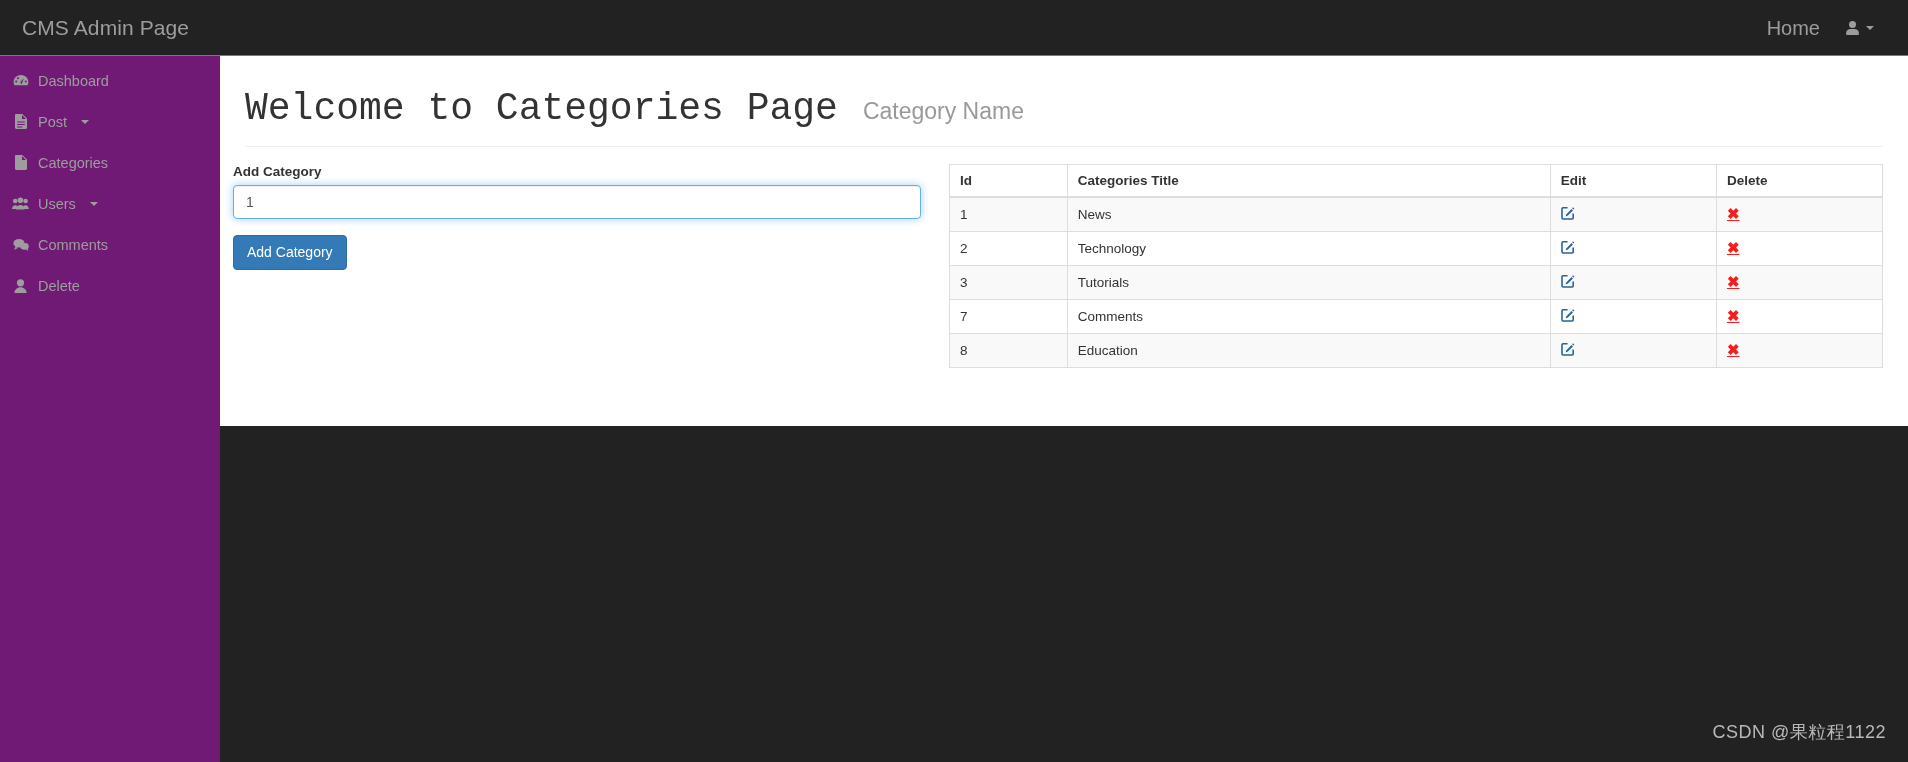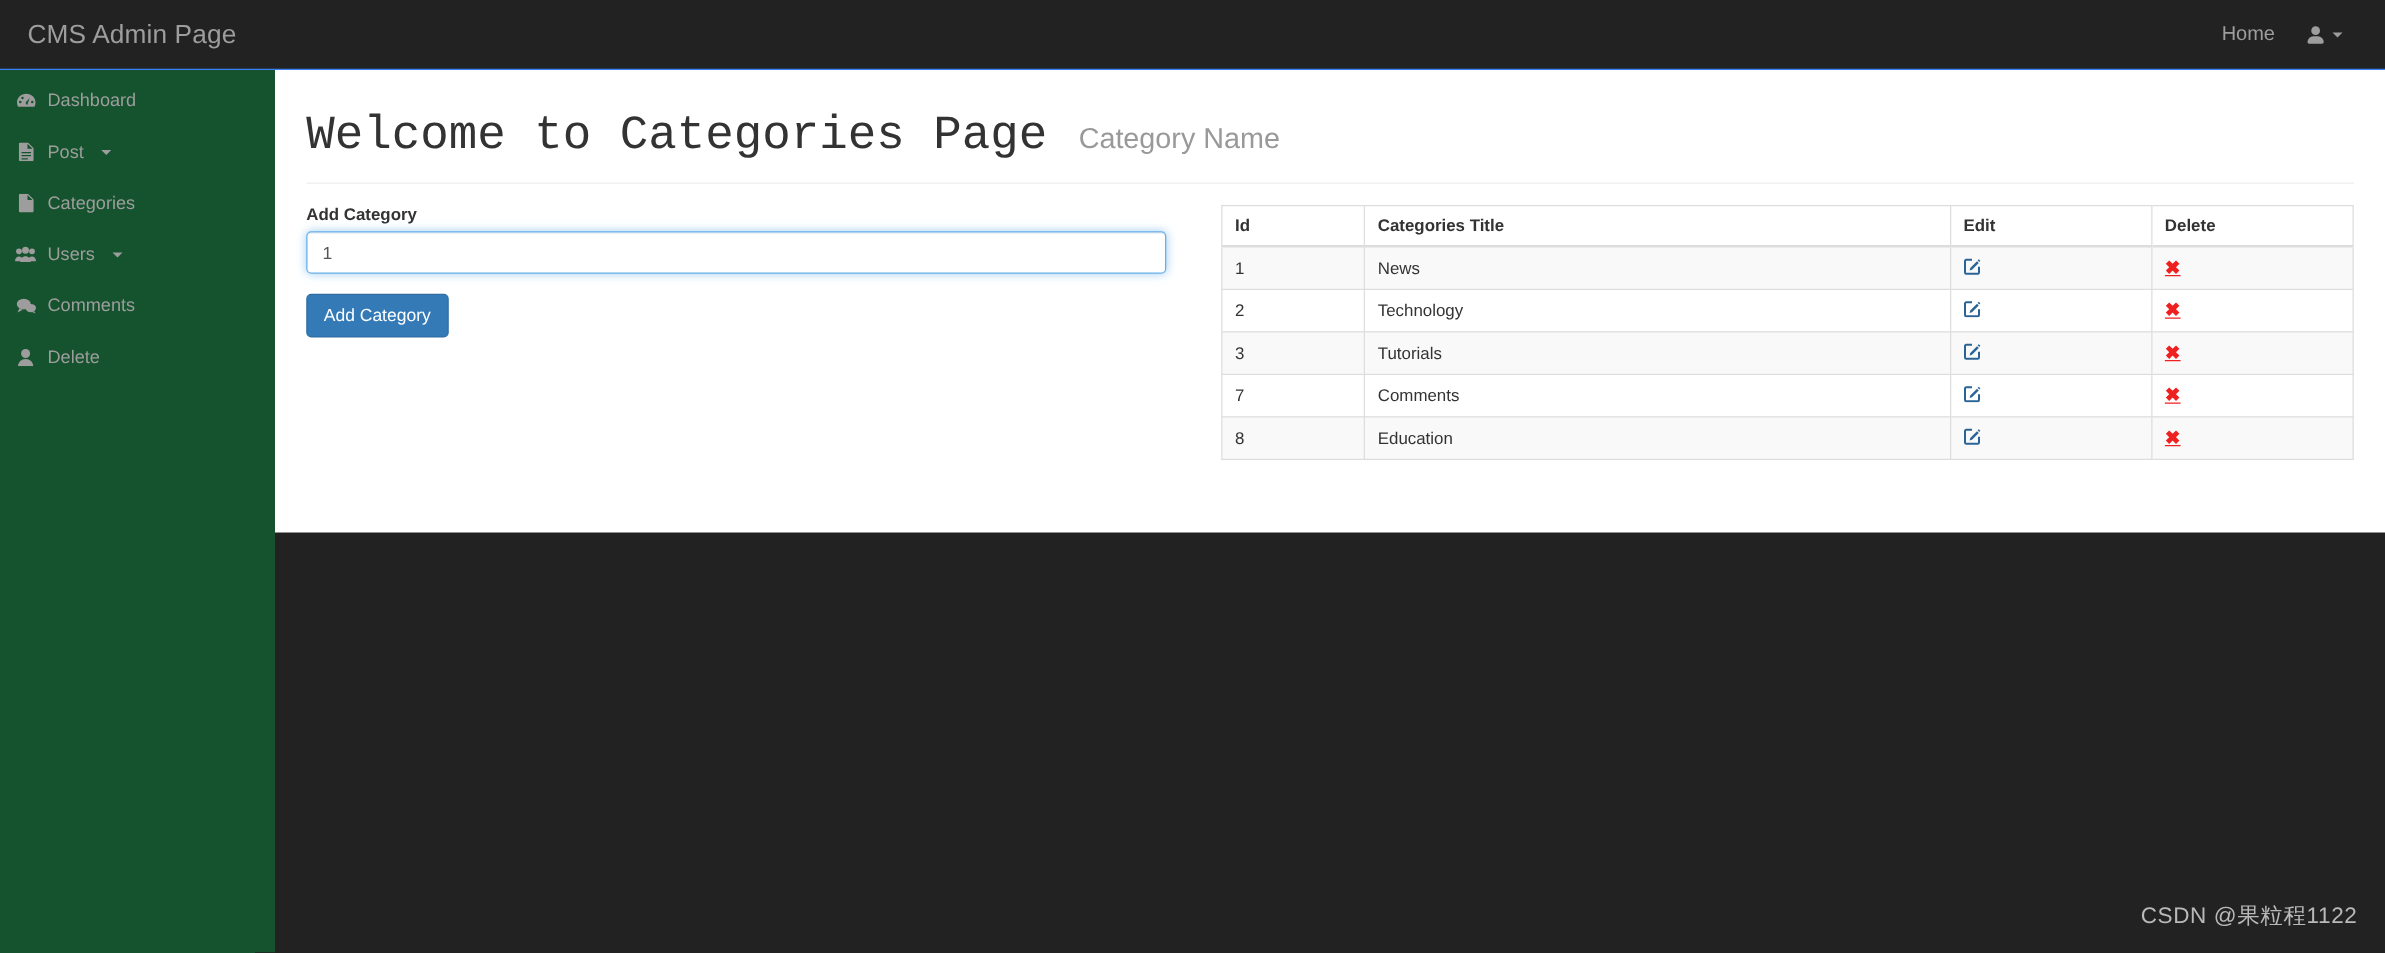--- a/index.html
+++ b/index.html
@@ -38,21 +38,21 @@
   }
   .nav-right {
     margin-left: auto;
     display: flex;
     align-items: center;
     gap: 0px;
     margin-right: 18px;
   }
   .nav-link {
     color: #9d9d9d;
-    font-size: 16px;
+    font-size: 20px;
     padding: 0 16px;
     text-decoration: none;
     cursor: pointer;
     line-height: 56px;
   }
   .user-menu {
     display: flex;
     align-items: center;
     gap: 7px;
     padding: 0 16px 0 10px;
@@ -87,21 +87,21 @@
     border-top: 4px solid #9d9d9d;
     display: inline-block;
   }
 
   
   .sidebar {
     position: absolute;
     top: 56px; left: 0;
     width: 220px;
     height: 706px;
-    background: #14532d;
+    background: #701a75;
     padding-top: 4px;
     text-align: right;
   }
   .side-item {
     display: flex;
     align-items: center;
     height: 41px;
     padding-left: 12px;
     color: #9d9d9d;
     font-size: 14.5px;
@@ -153,22 +153,22 @@
     margin-left: 25px;
     font-weight: 400;
   }
   .head-rule {
     margin: 16px 25px 0 25px;
     border-top: 1px solid #eeeeee;
   }
 
   .row {
     display: flex;
-    padding: 17px 25px 0 25px;
-    gap: 44px;
+    padding: 17px 25px 0 13px;
+    gap: 28px;
   }
   .col-form { width: 688px; flex: 0 0 688px; }
   .col-table { flex: 1 1 auto; }
 
   .form-label {
     font-size: 13.5px;
     font-weight: bold;
     color: #333333;
     margin-bottom: 6px;
     display: block;

